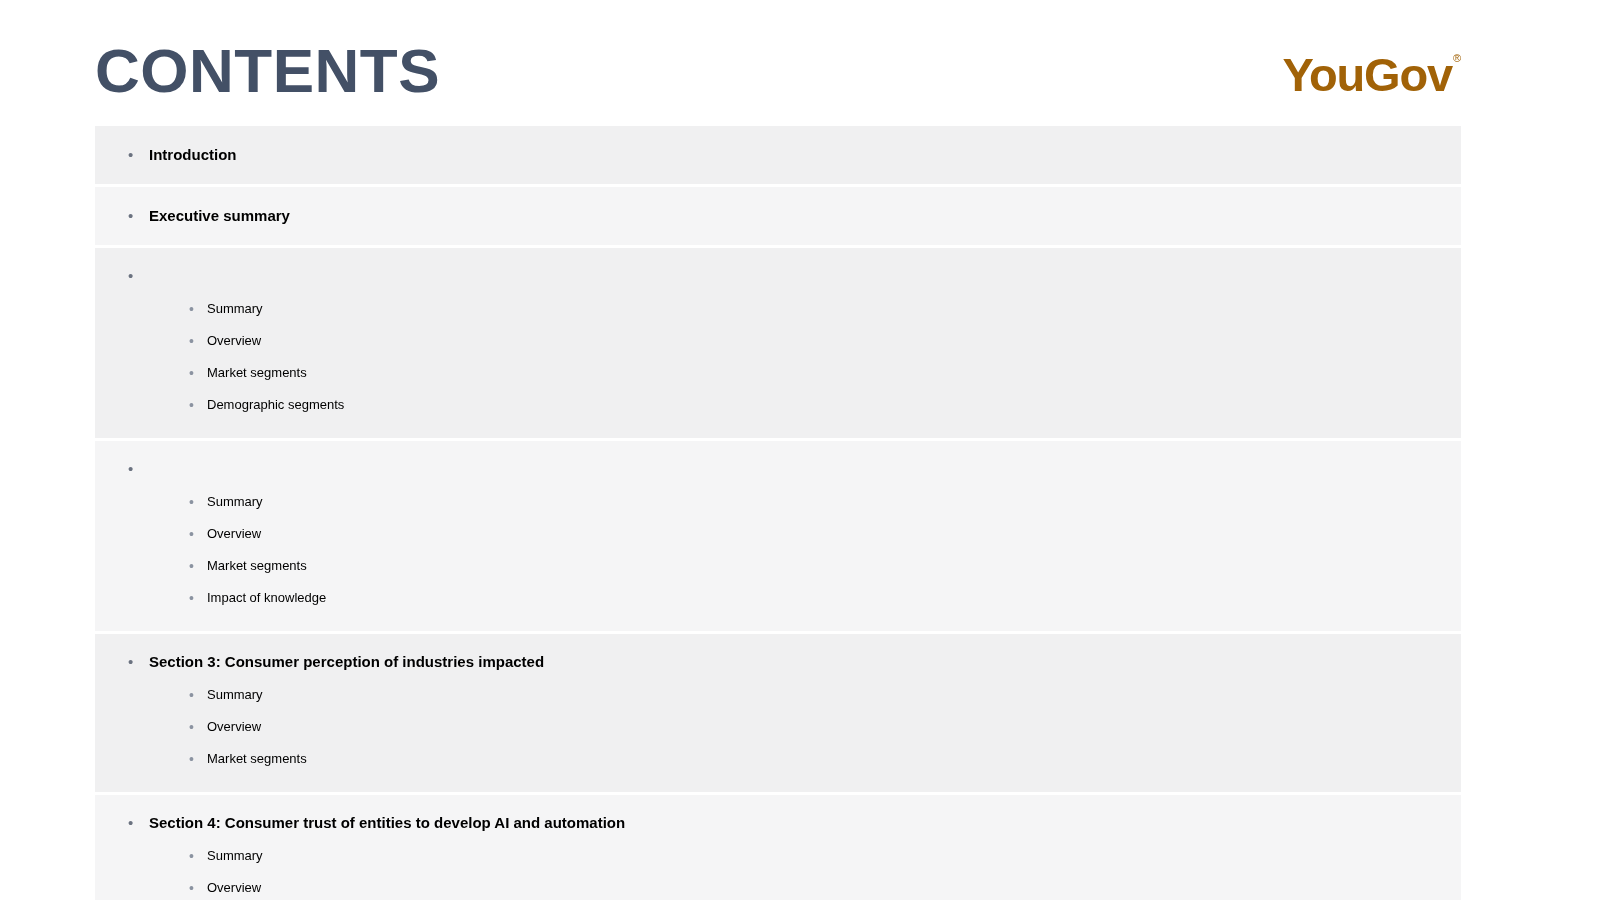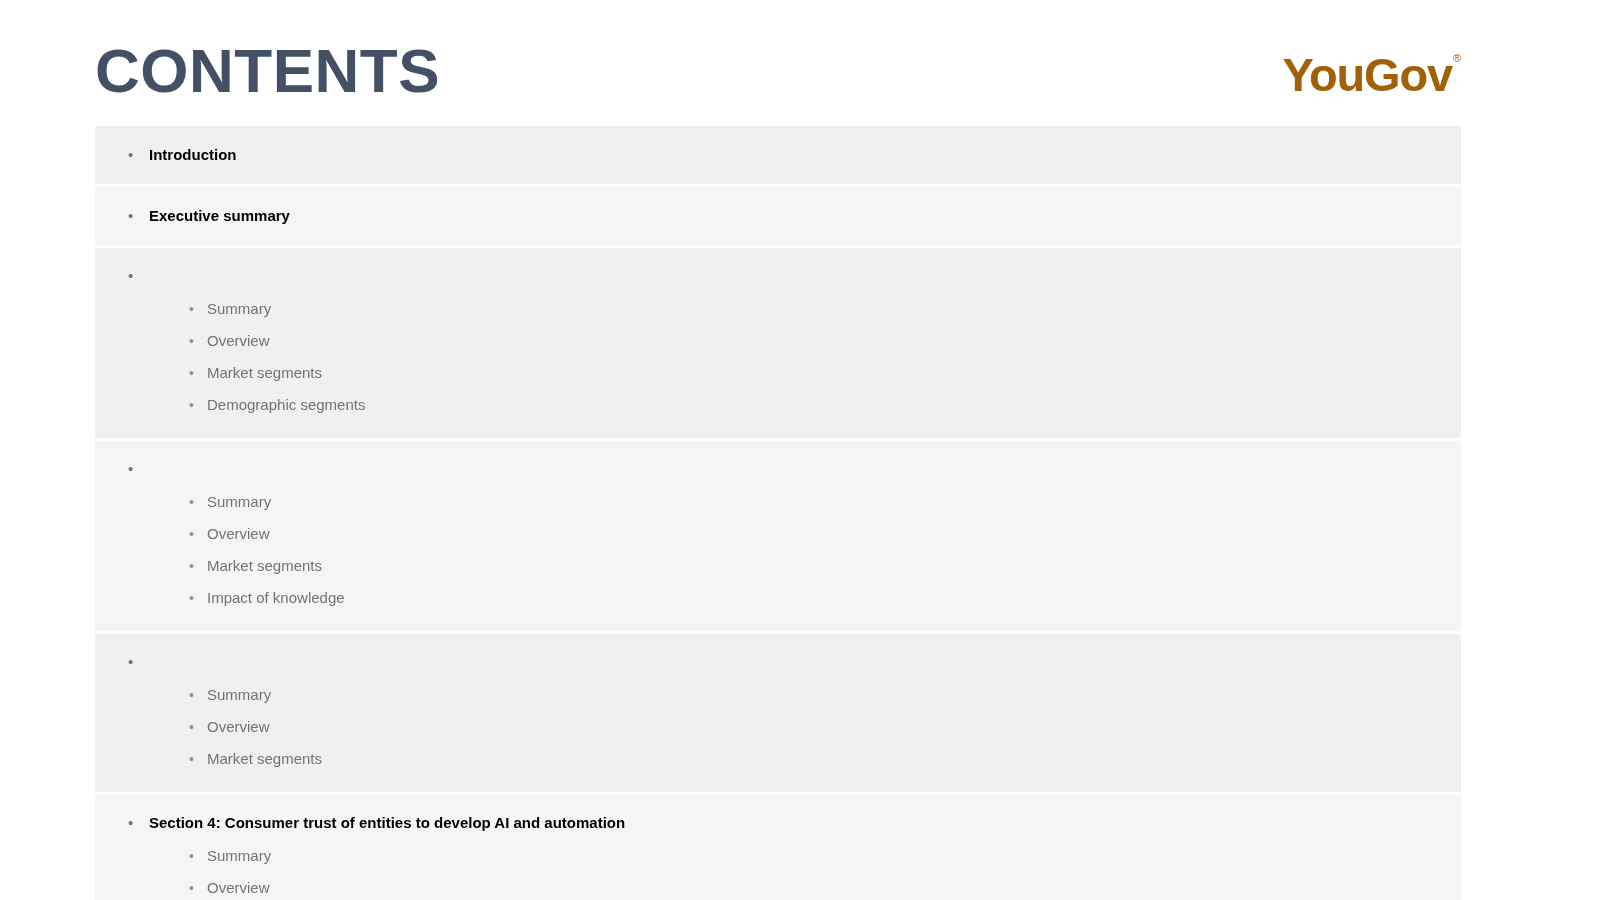--- a/index.html
+++ b/index.html
@@ -128,24 +128,24 @@
   .sub-bullet {
     width: 112px;
     flex: 0 0 112px;
     padding-left: 94px;
     box-sizing: border-box;
     color: #8b93a1;
     font-size: 14px;
     line-height: 20px;
   }
   .sub-label {
-    font-size: 15px;
+    font-size: 13px;
     line-height: 20px;
     font-weight: normal;
-    color: #737373;
+    color: #000000;
     white-space: nowrap;
   }
 </style>
 </head>
 <body>
 
 <div class="slide">
 
   <div class="header">
     <div class="page-title">CONTENTS</div>
@@ -210,20 +210,21 @@
           </li>
           <li class="subitem">
             <span class="sub-bullet">•</span>
             <span class="sub-label">Impact of knowledge</span>
           </li>
         </ul>
       </div>
       <div class="toc-row row-group">
         <div class="entry">
           <span class="entry-bullet">•</span>
+          <span class="entry-label">Section 3: Consumer perception of industries impacted</span>
         </div>
         <ul class="sublist">
           <li class="subitem">
             <span class="sub-bullet">•</span>
             <span class="sub-label">Summary</span>
           </li>
           <li class="subitem">
             <span class="sub-bullet">•</span>
             <span class="sub-label">Overview</span>
           </li>

